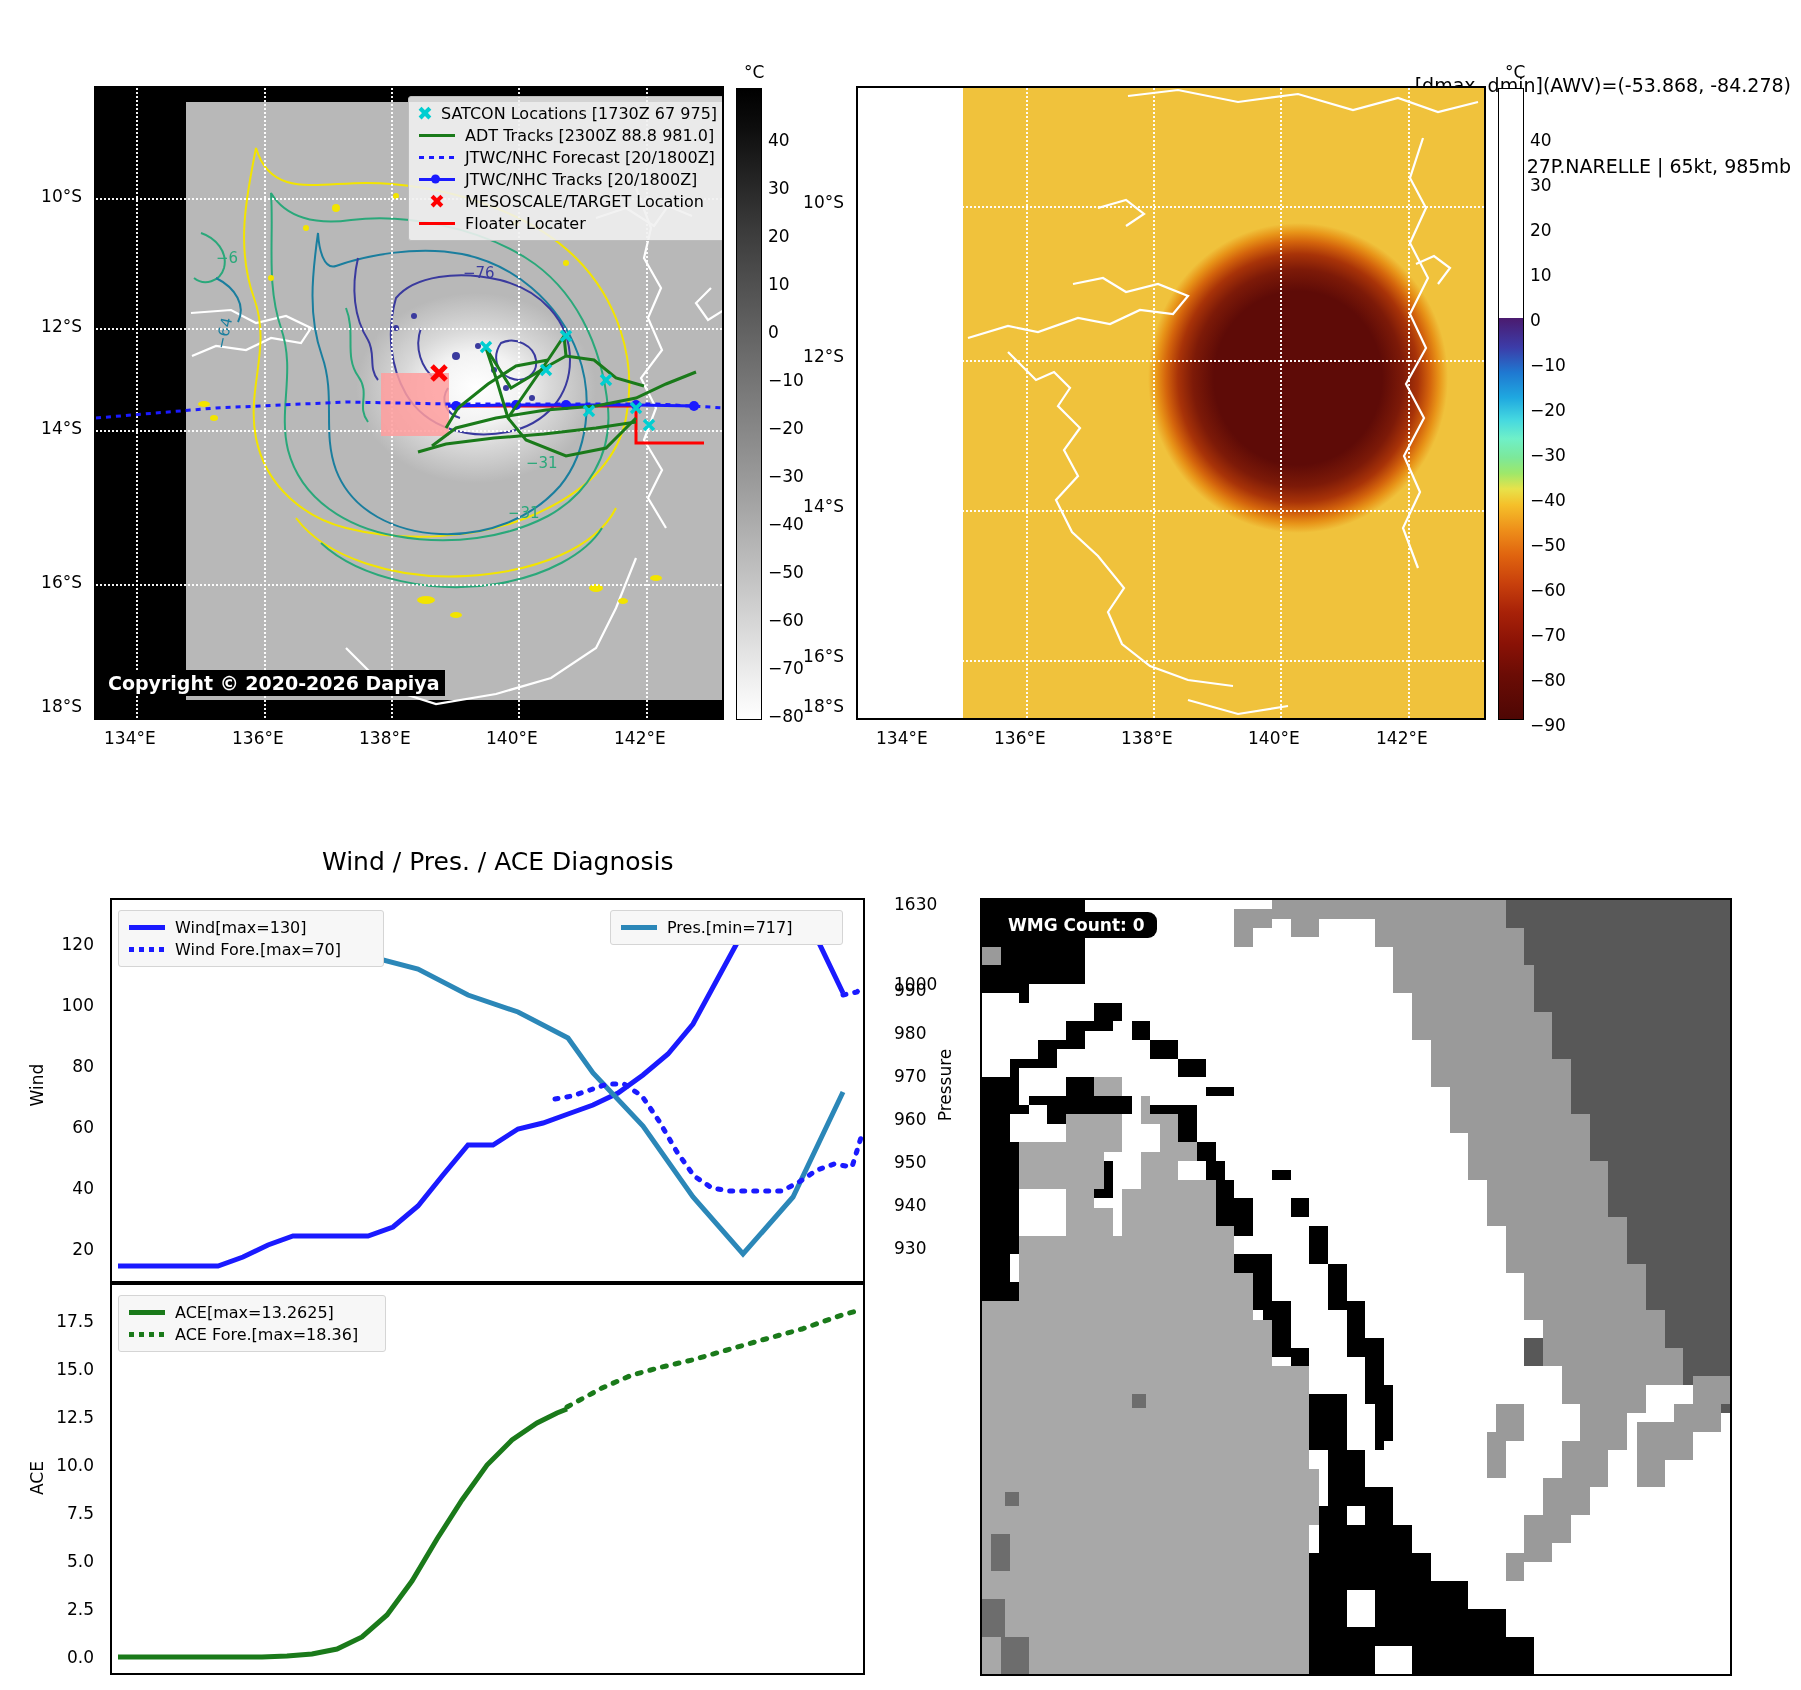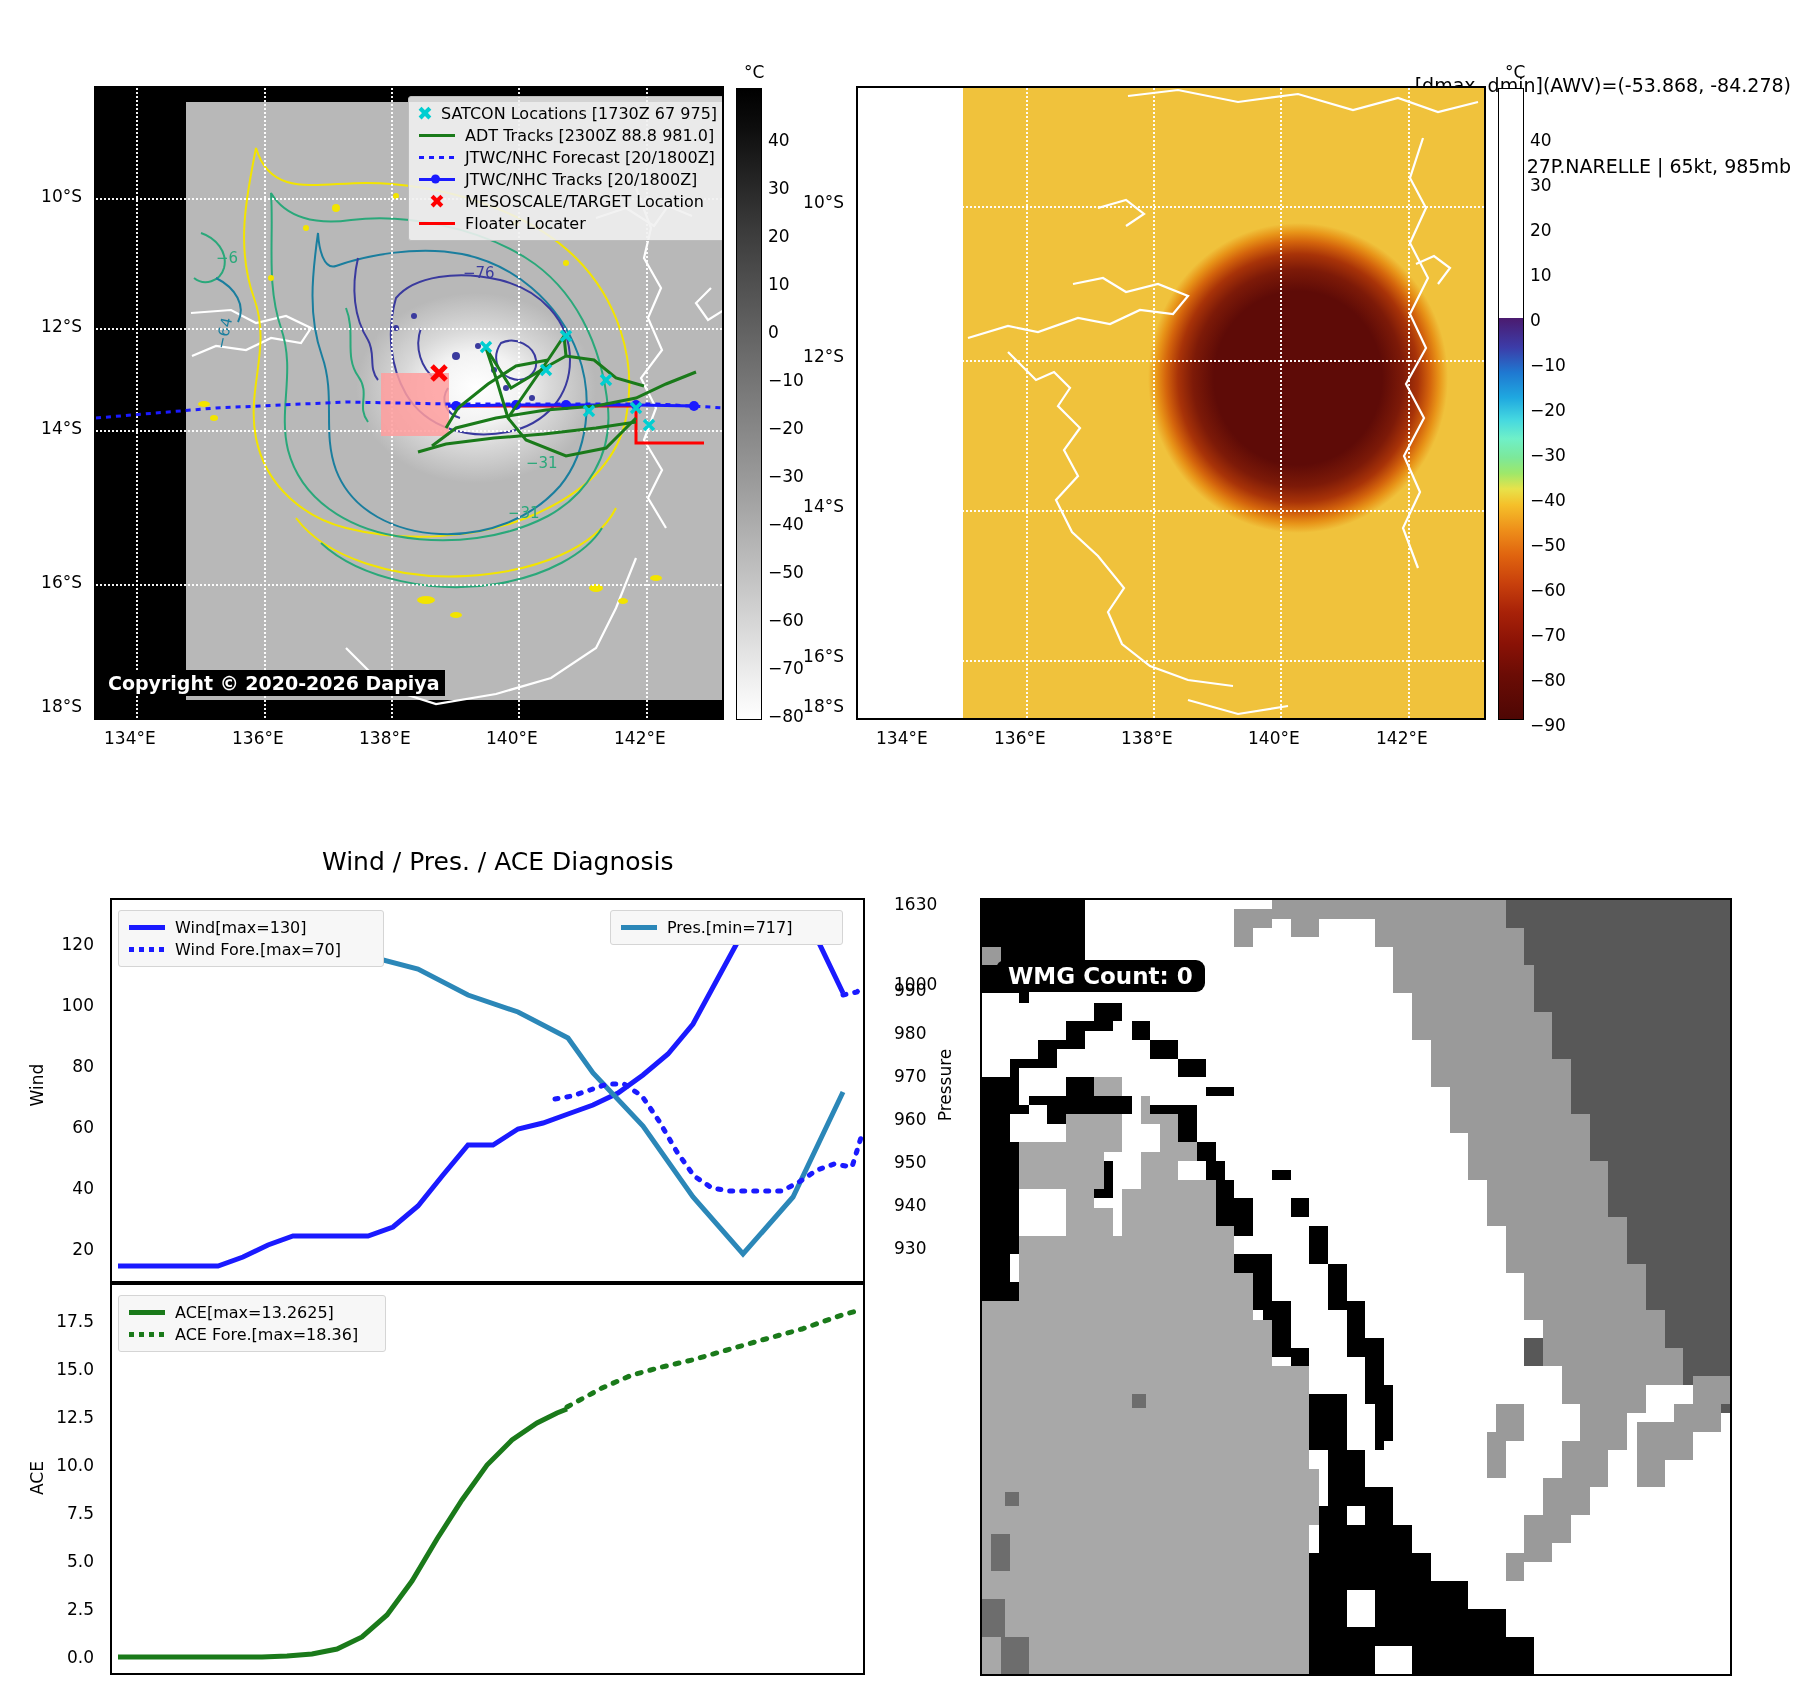--- a/index.html
+++ b/index.html
@@ -17,22 +17,22 @@
       border-left:2px dotted rgba(255,255,255,.95);}
   .legend-box{position:absolute;background:rgba(240,240,240,.88);
       border:1px solid #bdbdbd;border-radius:3px;padding:5px 8px 6px 8px;}
   .legend-row{display:flex;align-items:center;height:22px;font-size:16px;white-space:nowrap;}
   .lg-key{width:40px;display:flex;align-items:center;justify-content:center;margin-right:8px;}
   .lg-line{width:36px;height:3px;}
   .lg-dot{width:36px;height:3px;background:
      repeating-linear-gradient(to right,currentColor 0 5px,transparent 5px 10px);}
   .copyright{position:absolute;color:#fff;font-weight:bold;font-size:19px;
       background:#000;padding:2px 6px;}
-  .wmg-badge{position:absolute;color:#fff;font-weight:bold;font-size:23px;
-      background:#000;border-radius:9px;padding:3px 12px;margin-top:48px;}
+  .wmg-badge{position:absolute;color:#fff;font-weight:bold;font-size:17px;
+      background:#000;border-radius:9px;padding:3px 12px;}
   .cbar{position:absolute;border:1px solid #000;box-sizing:border-box;}
   .chart-frame{position:absolute;border:2px solid #000;box-sizing:border-box;background:#fff;}
   .ylabel-rot{position:absolute;transform:rotate(-90deg);transform-origin:center center;
       font-size:17px;white-space:nowrap;}
   .charttitle{position:absolute;font-size:25px;}
 </style>
 </head>
 <body>
 
 <div class="abs ttl" style="left:96px;top:20px;">

